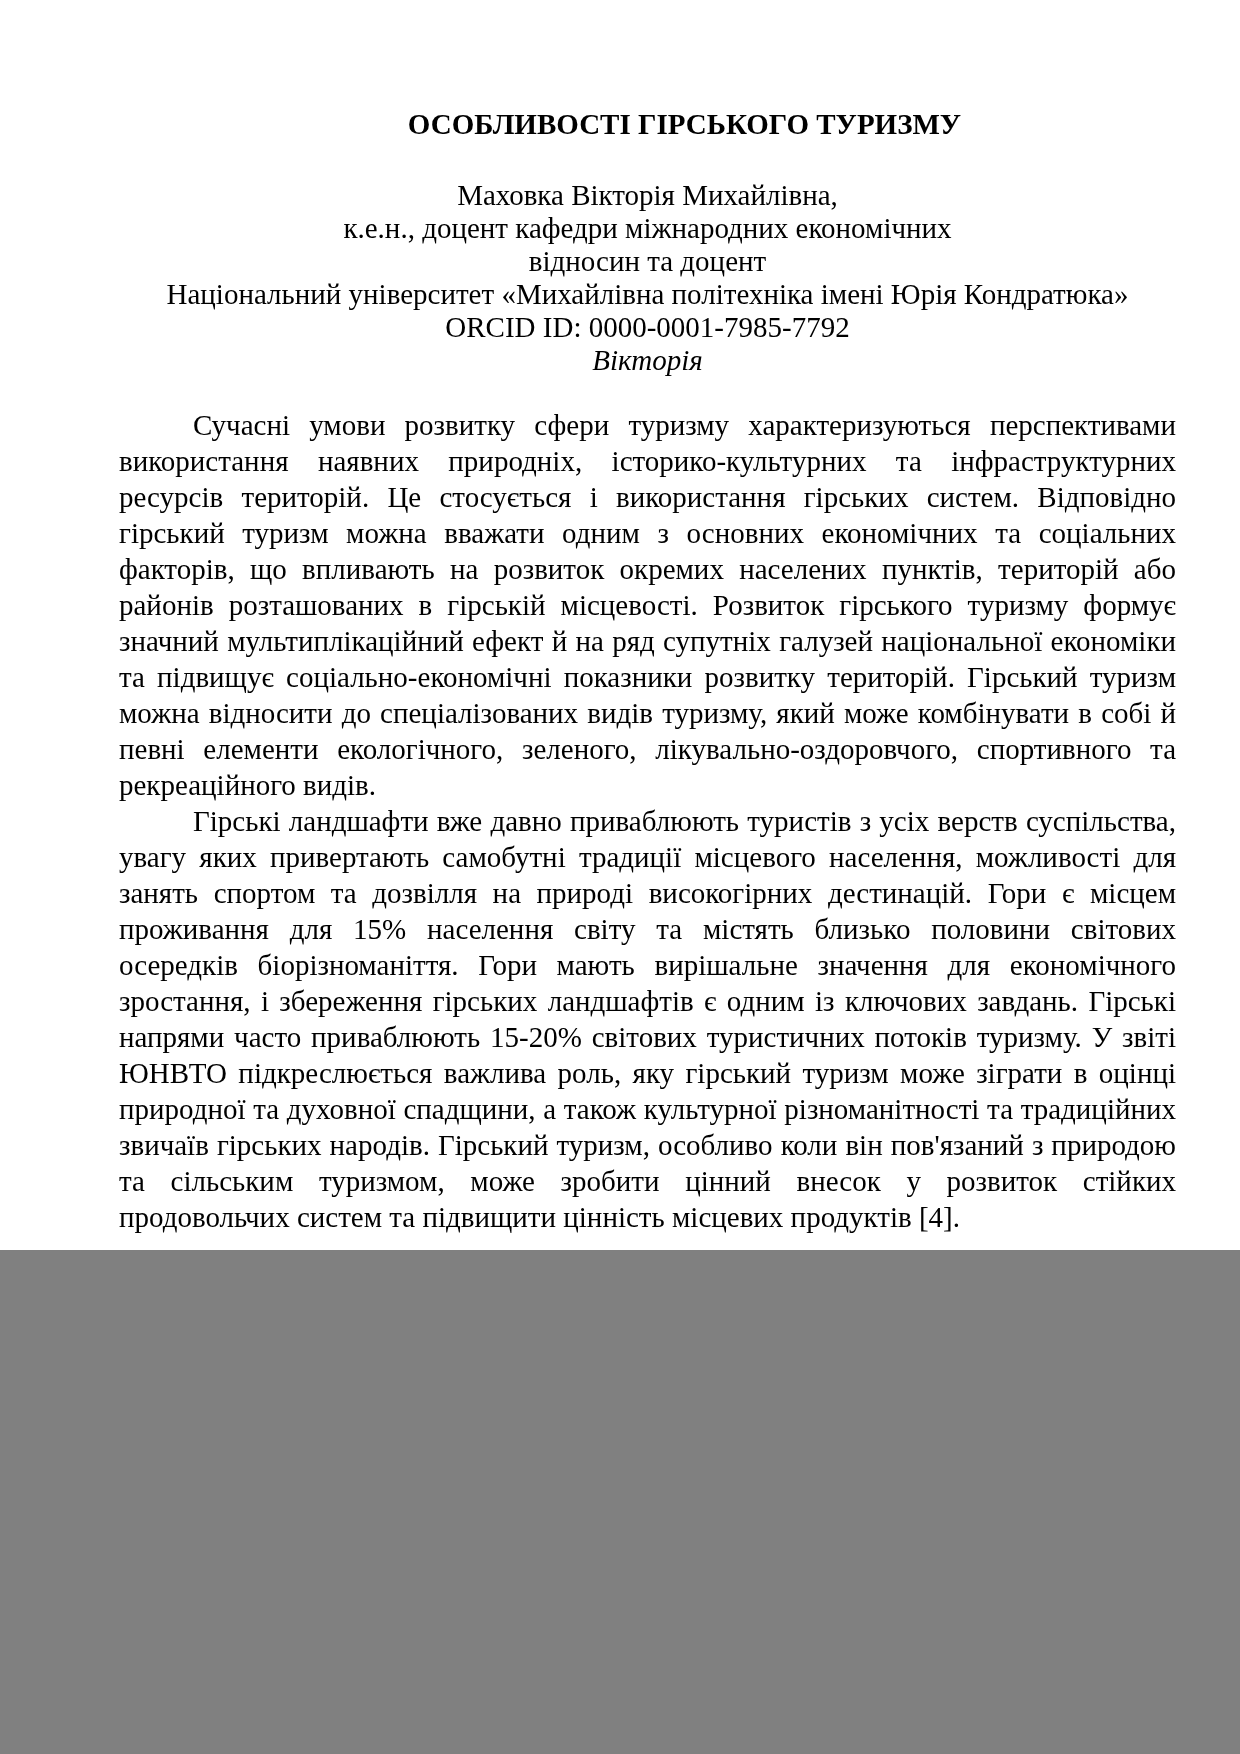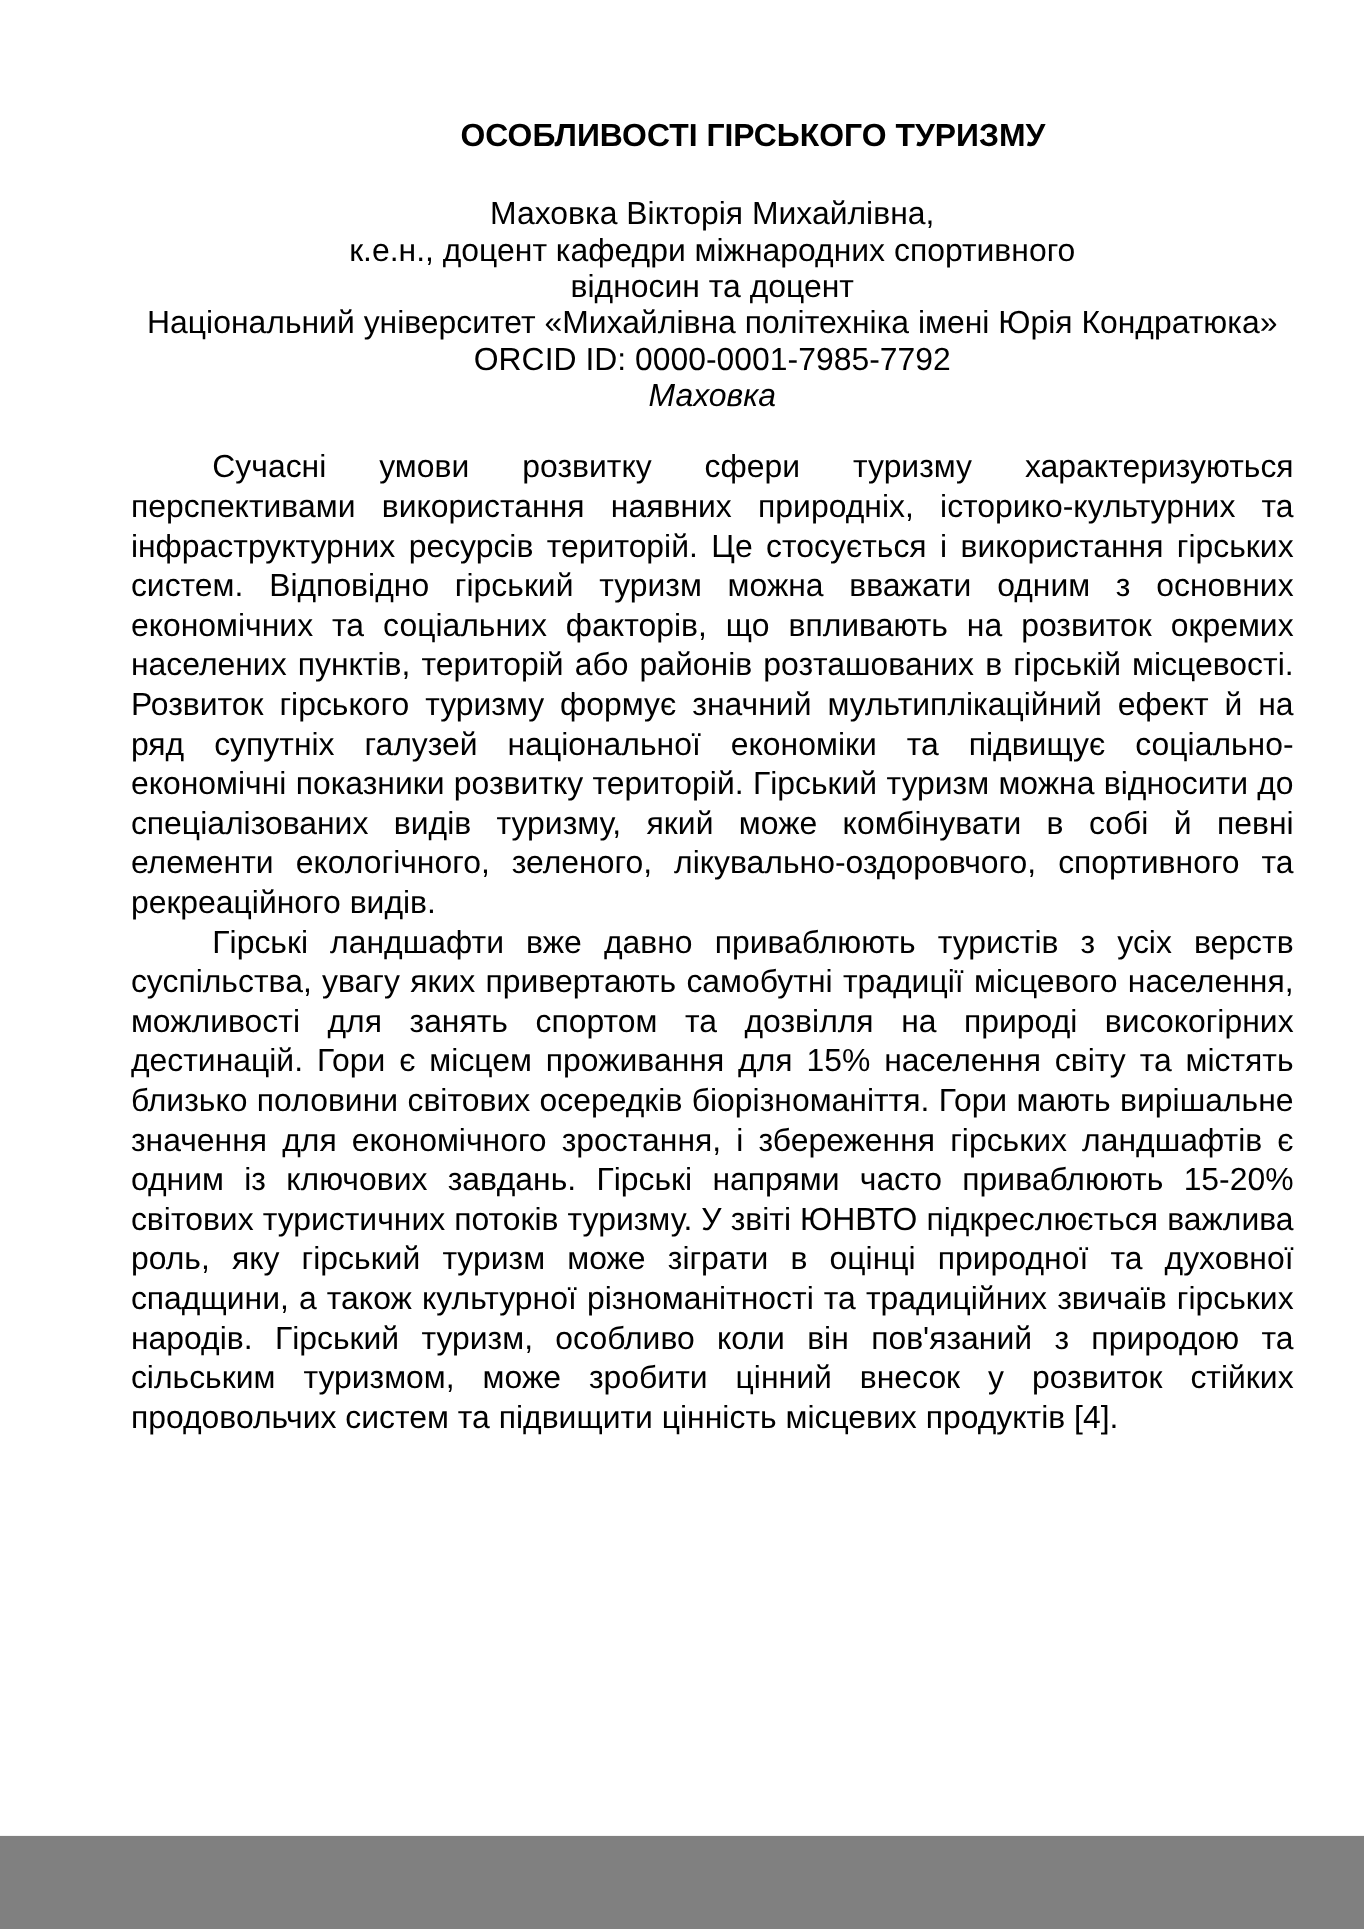--- a/index.html
+++ b/index.html
@@ -3,25 +3,25 @@
 <meta charset="utf-8">
 <style>
   html, body {
     margin: 0;
     padding: 0;
     background: #808080;
   }
   .page {
     position: relative;
     width: 1240px;
-    height: 1669px;
+    height: 1250px;
     margin: 0 auto;
     background: #ffffff;
     color: #000000;
-    font-family: Liberation Sans, sans-serif;
+    font-family: Liberation Serif, serif;
     box-sizing: border-box;
     padding: 107px 64px 0 119px;
     overflow: hidden;
   }
   .title {
     font-size: 29px;
     font-weight: bold;
     line-height: 34px;
     text-align: center;
     
@@ -47,25 +47,25 @@
 </style>
 </head>
 <body>
 
 <div class="page">
 
   <h1 class="title">ОСОБЛИВОСТІ ГІРСЬКОГО ТУРИЗМУ</h1>
 
   <div class="author-block">
     <div class="author-line">Маховка Вікторія Михайлівна,</div>
-    <div class="author-line">к.е.н., доцент кафедри міжнародних спортивного</div>
+    <div class="author-line">к.е.н., доцент кафедри міжнародних економічних</div>
     <div class="author-line">відносин та доцент</div>
     <div class="author-line">Національний університет «Михайлівна політехніка імені Юрія Кондратюка»</div>
     <div class="author-line">ORCID ID: 0000-0001-7985-7792</div>
-    <div class="author-line italic">Маховка</div>
+    <div class="author-line italic">Вікторія</div>
   </div>
 
   <div class="body-text">
     <p class="para">Сучасні умови розвитку сфери туризму характеризуються перспективами використання наявних природніх, історико-культурних та інфраструктурних ресурсів територій. Це стосується і використання гірських систем. Відповідно гірський туризм можна вважати одним з основних економічних та соціальних факторів, що впливають на розвиток окремих населених пунктів, територій або районів розташованих в гірській місцевості. Розвиток гірського туризму формує значний мультиплікаційний ефект й на ряд супутніх галузей національної економіки та підвищує соціально-економічні показники розвитку територій. Гірський туризм можна відносити до спеціалізованих видів туризму, який може комбінувати в собі й певні елементи екологічного, зеленого, лікувально-оздоровчого, спортивного та рекреаційного видів.</p>
     <p class="para">Гірські ландшафти вже давно приваблюють туристів з усіх верств суспільства, увагу яких привертають самобутні традиції місцевого населення, можливості для занять спортом та дозвілля на природі високогірних дестинацій. Гори є місцем проживання для 15% населення світу та містять близько половини світових осередків біорізноманіття. Гори мають вирішальне значення для економічного зростання, і збереження гірських ландшафтів є одним із ключових завдань. Гірські напрями часто приваблюють 15-20% світових туристичних потоків туризму. У звіті ЮНВТО підкреслюється важлива роль, яку гірський туризм може зіграти в оцінці природної та духовної спадщини, а також культурної різноманітності та традиційних звичаїв гірських народів. Гірський туризм, особливо коли він пов'язаний з природою та сільським туризмом, може зробити цінний внесок у розвиток стійких продовольчих систем та підвищити цінність місцевих продуктів [4].</p>
   </div>
 
 </div>
 
 </body></html>

